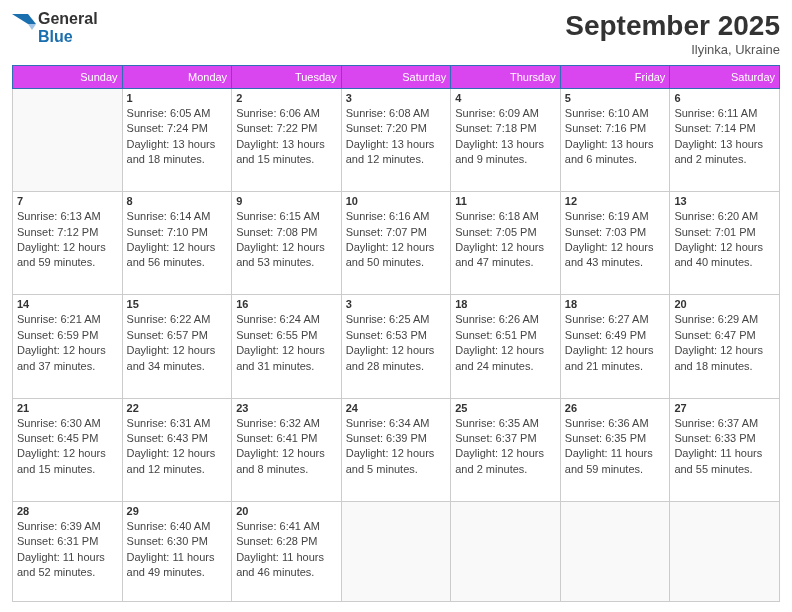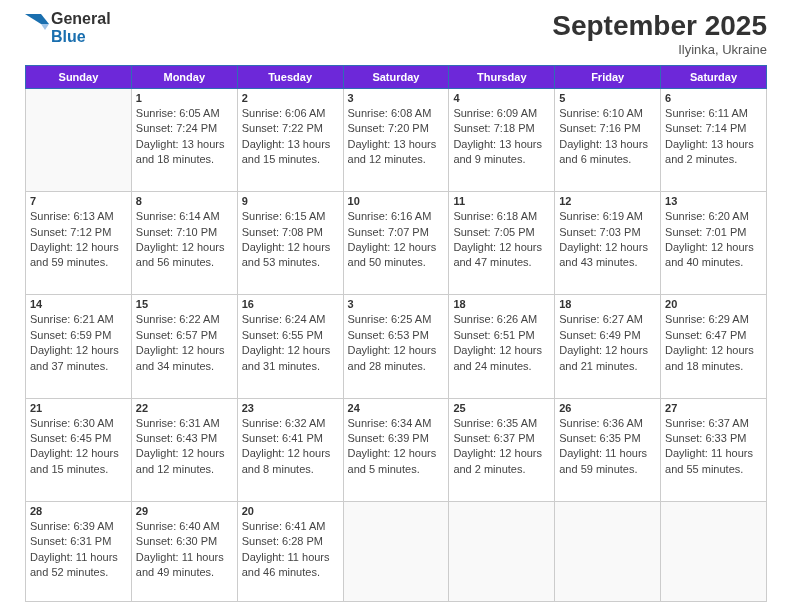--- a/index.html
+++ b/index.html
@@ -6,21 +6,21 @@
     body {
       width: 792px;
       height: 612px;
       font-family: Arial, sans-serif;
       background: #fff;
       overflow: hidden;
     }
     .page {
       width: 792px;
       height: 612px;
-      padding: 10px 25px;
+      padding: 10px 12px;
       display: flex;
       flex-direction: column;
     }
     .header {
       display: flex;
       justify-content: space-between;
       align-items: flex-start;
       margin-bottom: 8px;
     }
     .logo {
@@ -58,26 +58,26 @@
     .location {
       font-size: 13px;
       color: #555;
     }
     .calendar {
       width: 100%;
       border-collapse: collapse;
       flex: 1;
     }
     .calendar th {
-      background-color: #6d28d9;
+      background-color: #d946ef;
       color: white;
       font-size: 11px;
-      font-weight: bold;
+      font-weight: normal;
       padding: 5px 4px;
-      text-align: center;
+      text-align: right;
       border: 1px solid #2f6db5;
     }
     .calendar td {
       border: 1px solid #ccc;
       vertical-align: top;
       padding: 3px 4px;
       font-size: 9px;
       color: #333;
       width: calc(100% / 7);
       height: 85px;

